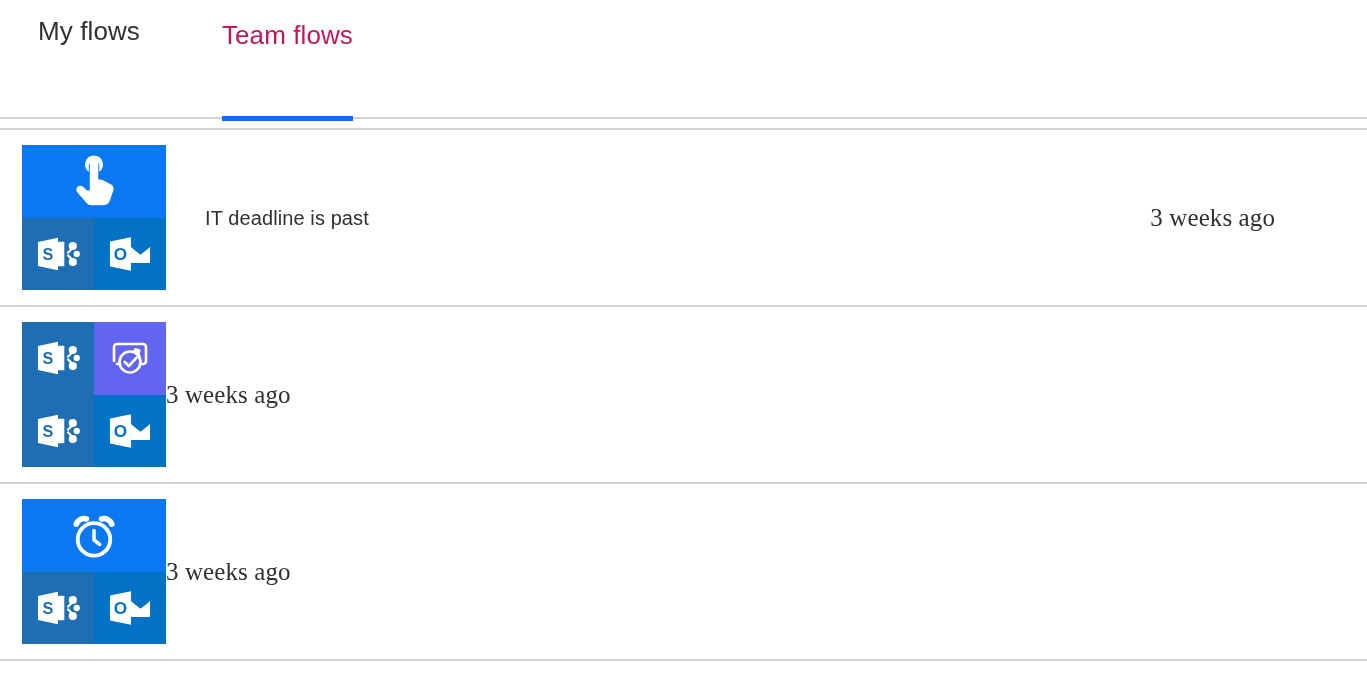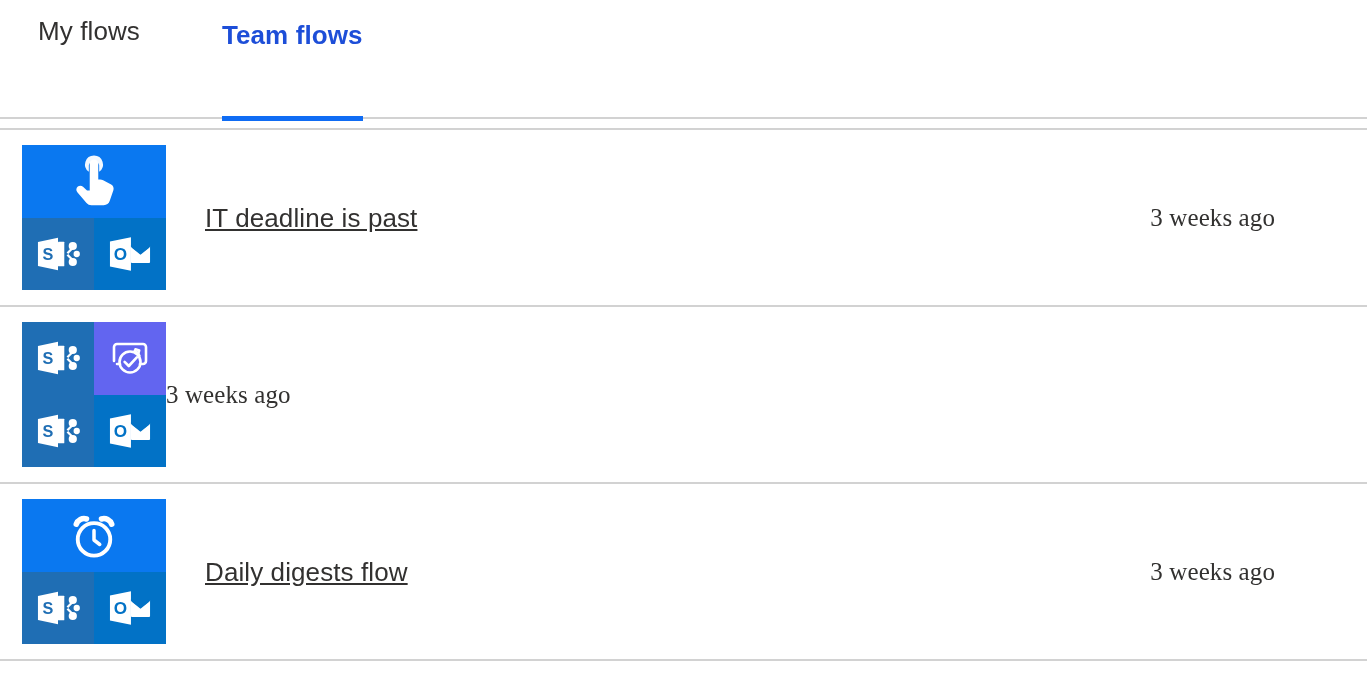--- a/index.html
+++ b/index.html
@@ -47,22 +47,22 @@
     border: 0;
   }
   .tab-label {
     font-size: 26px;
     line-height: 30px;
     letter-spacing: 0.1px;
     color: #323130;
     white-space: nowrap;
   }
   .tab.active .tab-label {
-    color: #1d4ed8;
-    font-weight: 700;
+    color: #be185d;
+    font-weight: 400;
     margin-top: 9px;
   }
   .tab .tab-underline {
     display: none;
   }
   .tab.active .tab-underline {
     display: block;
     position: absolute;
     left: 0;
     right: 0;
@@ -124,28 +124,27 @@
   }
 
   .bg-trigger   { background: #0a78f0; }
   .bg-sharepoint{ background: #1f6eb4; }
   .bg-outlook   { background: #0272c6; }
   .bg-approval  { background: #6265f0; }
 
   .flow-name {
     flex: 1 1 auto;
     margin-left: 39px;
-    font-size: 26px;
+    font-size: 20px;
     line-height: 32px;
     color: #323130;
     letter-spacing: 0.1px;
     white-space: nowrap;
     overflow: hidden;
     text-overflow: ellipsis;
-    text-decoration: underline;
   }
 
   .flow-time {
     flex: 0 0 auto;
     font-size: 25px;
     line-height: 30px;
     color: #323130;
     text-align: right;
     letter-spacing: 0.1px;
     white-space: nowrap;
@@ -298,18 +297,17 @@
             <g fill="#ffffff">
               <path d="M4 9 26 4.4v35.2L4 35z"></path>
               <rect x="26" y="12.5" width="20" height="19" rx="1"></rect>
               <path d="M26 12.5h20v1.8L36 22 26 14.3z" fill="#0272c6"></path>
               <path d="M27.3 14.2 36 21.2l8.7-7" fill="none" stroke="#0272c6" stroke-width="2.4"></path>
               <text x="15" y="28.4" font-family="&quot;Liberation Sans&quot;, sans-serif" font-size="18" font-weight="bold" fill="#0272c6" text-anchor="middle">O</text>
             </g>
           </svg>
         </div>
       </div>
-      <div class="flow-name">Daily digests flow</div>
       <div class="flow-time">3 weeks ago</div>
     </div>
 
   </div>
 </div>
 
 </body></html>

